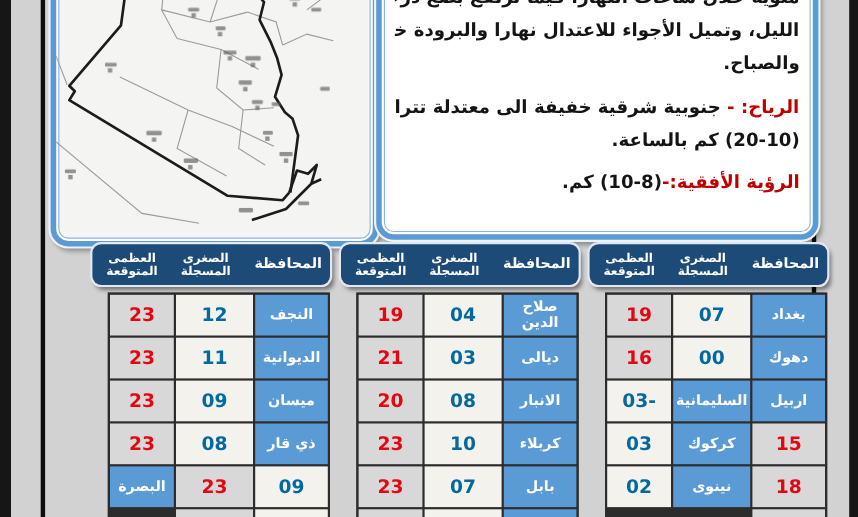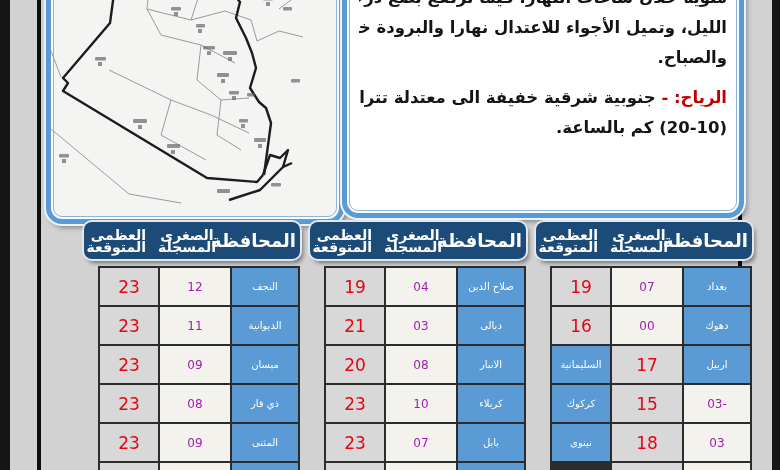--- a/index.html
+++ b/index.html
@@ -33,30 +33,30 @@
   .red{color:#c00000;}
 
   
   .tbl{position:absolute; top:222px; direction:rtl;}
   .tbl-header{
     position:relative; width:216px; height:37px; background:#1d4b78;
     border-radius:8px; box-shadow:0 0 0 2px #e3e8ee, 3px 4px 4px rgba(0,0,0,.45);
     display:grid; grid-template-columns:76px 74px 60px; align-items:center;
     color:#ffffff; direction:rtl;
   }
-  .h-cell{text-align:center; font-weight:bold; font-size:14px; line-height:12px; padding:0 4px;}
-  .h-gov{font-size:18px;}
+  .h-cell{text-align:center; font-weight:bold; font-size:11px; line-height:12px; padding:0 4px;}
+  .h-gov{font-size:13px;}
   .tbl-body{
     margin-top:7px; width:198px; background:#2c2c2c; border:2px solid #2c2c2c;
     display:grid; grid-template-columns:66px 70px 58px; grid-auto-rows:37px; gap:2px;
     direction:rtl;
   }
-  .c{display:flex; align-items:center; justify-content:center; font-weight:normal;}
-  .c.name{background:#5b9bd5; color:#ffffff; font-size:10px; line-height:14px; text-align:center;}
-  .c.min{background:#f3f2ec; color:#a21caf; font-size:12px;}
+  .c{display:flex; align-items:center; justify-content:center; font-weight:bold;}
+  .c.name{background:#5b9bd5; color:#ffffff; font-size:13px; line-height:14px; text-align:center;}
+  .c.min{background:#f3f2ec; color:#0369a1; font-size:17px;}
   .c.max{background:#d8d8d8; color:#e30613; font-size:17px;}
 
   svg{display:block;}
 </style>
 </head>
 <body>
 
 <div class="stage">
 
   <div class="strip" style="left:0;width:10px;"></div>
@@ -170,39 +170,39 @@
   </div>
 
   <div class="panel text-panel">
     <div class="text-inner">
       <div class="text-block">
         <div class="line">مئوية خلال ساعات النهار، فيما ترتفع بضع درجات خلال ساعات</div>
         <div class="line">الليل، وتميل الأجواء للاعتدال نهارا والبرودة خلال ساعات الليل</div>
         <div class="line right">والصباح.</div>
         <div class="line wind-para"><span class="red">الرياح: -</span> <span>جنوبية شرقية خفيفة الى معتدلة تتراوح سرعتها ما بين</span></div>
         <div class="line right"><span dir="ltr">(20-10)</span> <span>كم بالساعة.</span></div>
+        <div class="line right vis-para"><span class="red">الرؤية الأفقية:-</span><span dir="ltr">(10-8)</span> <span>كم.</span></div>
       </div>
     </div>
   </div>
 
   <div class="tbl" style="left:536px;">
     <div class="tbl-header">
       <div class="h-cell h-gov">المحافظة</div>
       <div class="h-cell">الصغرى المسجلة</div>
       <div class="h-cell">العظمى المتوقعة</div>
     </div>
     <div class="tbl-body">
       <div class="c name">بغداد</div>
         <div class="c min">07</div>
         <div class="c max">19</div>
       <div class="c name">دهوك</div>
         <div class="c min">00</div>
         <div class="c max">16</div>
       <div class="c name">اربيل</div>
-        <div class="c max">17</div>
       <div class="c name">السليمانية</div>
         <div class="c min">-03</div>
         <div class="c max">15</div>
       <div class="c name">كركوك</div>
         <div class="c min">03</div>
         <div class="c max">18</div>
       <div class="c name">نينوى</div>
         <div class="c min">02</div>
         <div class="c max">18</div>
     </div>
@@ -248,21 +248,20 @@
         <div class="c max">23</div>
       <div class="c name">الديوانية</div>
         <div class="c min">11</div>
         <div class="c max">23</div>
       <div class="c name">ميسان</div>
         <div class="c min">09</div>
         <div class="c max">23</div>
       <div class="c name">ذي قار</div>
         <div class="c min">08</div>
         <div class="c max">23</div>
-      <div class="c name">المثنى</div>
         <div class="c min">09</div>
         <div class="c max">23</div>
       <div class="c name">البصرة</div>
         <div class="c min">04</div>
         <div class="c max">23</div>
     </div>
   </div>
 
 </div>
 

